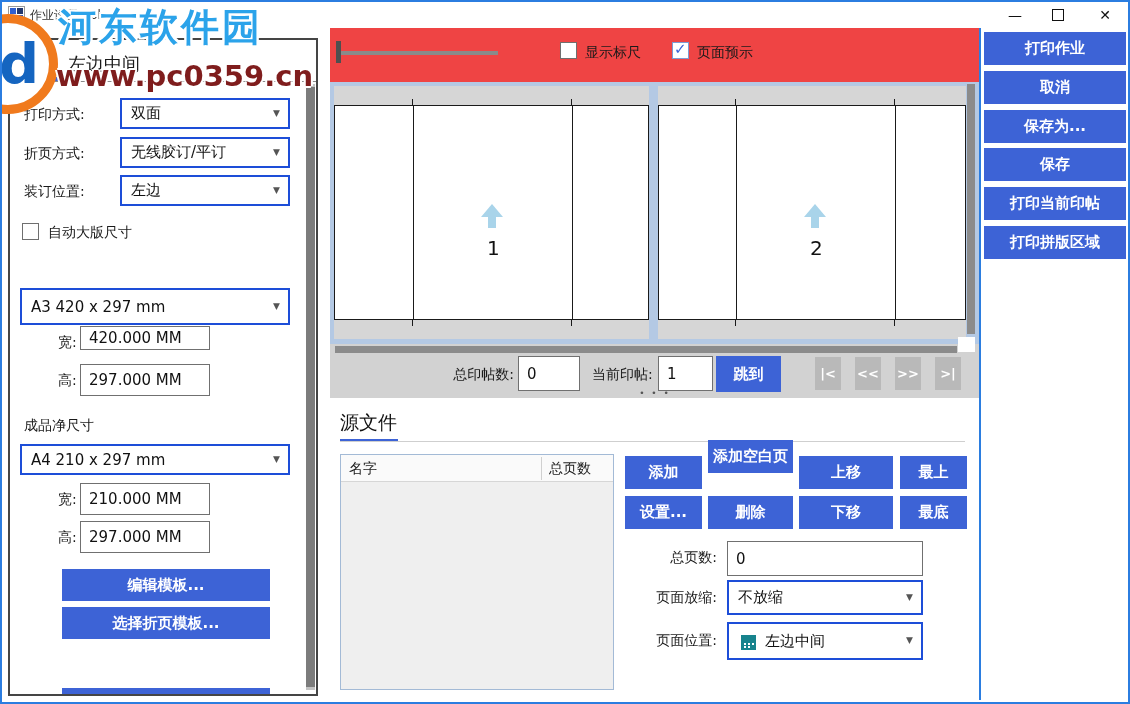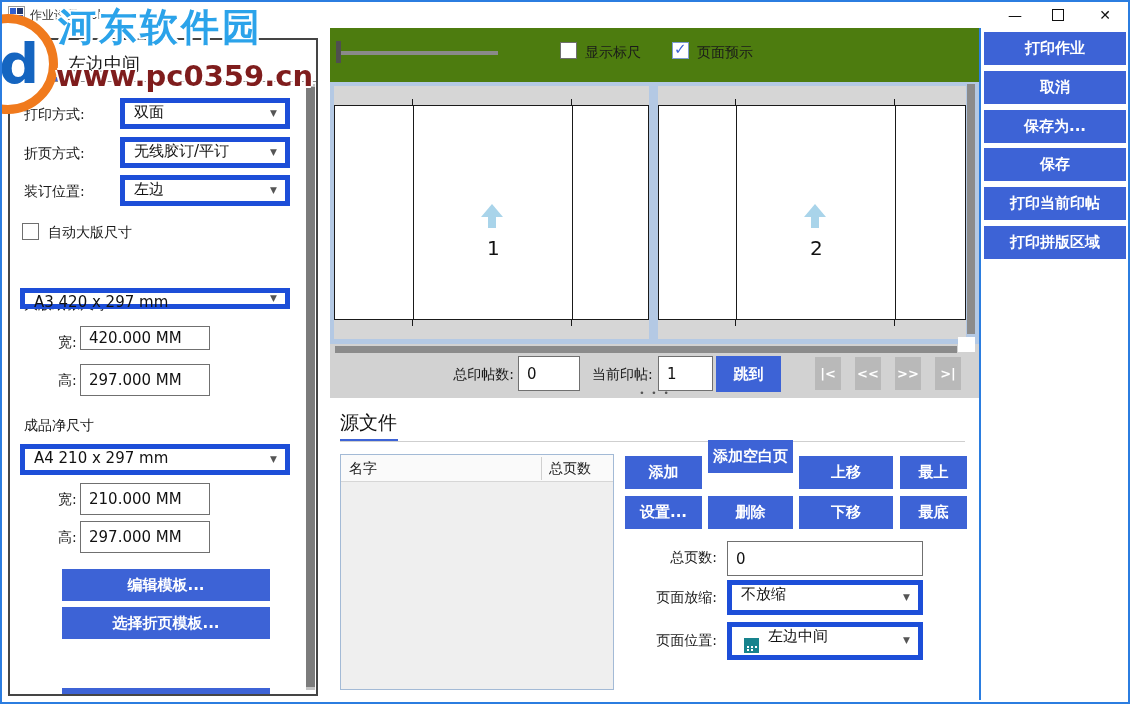--- a/index.html
+++ b/index.html
@@ -17,30 +17,30 @@
   .win-max-box { position:absolute; left:1052px; top:9px; width:12px; height:12px; border:1px solid #111; }
 
   
   .left-panel { position:absolute; left:8px; top:38px; width:310px; height:658px; border:2px solid #454545; background:#fff; overflow:hidden; }
   .tab { position:absolute; top:12px; font-size:18px; color:#1a1a1a; cursor:default; }
   .tab-underline { position:absolute; left:2px; top:37px; width:55px; height:4px; background:#3d63d6; }
   .tab-hairline { position:absolute; left:0; top:41px; width:100%; height:1px; background:#8a8a8a; }
   .panel-scroll-track { position:absolute; right:1px; top:44px; width:9px; height:606px; background:#c3c3c3; }
   .panel-scroll-thumb { position:absolute; left:0; top:3px; width:9px; height:600px; background:#7c7c7c; }
   .fld-label { position:absolute; font-size:14px; color:#1a1a1a; }
-  .dropdown { position:absolute; background:#fff; border:5px solid #1d4ed8; font-size:15px; color:#111; display:flex; padding-left:9px; }
+  .dropdown { position:absolute; background:#fff; border:2px solid #1d4ed8; font-size:15px; color:#111; display:flex; align-items:center; padding-left:9px; }
   .dd-arrow { position:absolute; right:8px; top:50%; transform:translateY(-58%); font-size:9px; color:#555; }
   .txt-input { position:absolute; background:#fff; border:1px solid #707070; font-size:15px; color:#111; padding-left:8px; outline:none; }
   .checkbox { position:absolute; width:17px; height:17px; background:#fff; border:1px solid #6f6f6f; }
   .checkbox.checked { border:1px solid #7d9bd2; }
   .check-glyph { position:absolute; left:1px; top:-3px; color:#3d63d6; font-size:15px; font-weight:bold; }
   .blue-btn { position:absolute; background:#3d63d6; color:#fff; font-size:15px; font-weight:bold; display:flex; align-items:center; justify-content:center; cursor:default; }
 
   
-  .toolbar { position:absolute; left:330px; top:28px; width:650px; height:54px; background:#4d7c0f; }
+  .toolbar { position:absolute; left:330px; top:28px; width:650px; height:54px; background:#ef4444; }
   .slider-track { position:absolute; left:10px; top:23px; width:158px; height:4px; background:#8a8a8a; }
   .slider-handle { position:absolute; left:6px; top:13px; width:5px; height:22px; background:#4f4f4f; }
   .tb-label { position:absolute; top:16px; font-size:14px; color:#1a1a1a; }
 
   .preview { position:absolute; left:330px; top:82px; width:650px; height:262px; background:#b4c9e4; }
   .sheet { position:absolute; top:4px; height:253px; background:#d6d6d6; }
   .sheet .body { position:absolute; left:0; right:0; top:19px; bottom:19px; background:#fff; border-top:1px solid #1a1a1a; border-bottom:1px solid #1a1a1a; border-left:1px solid #1a1a1a; border-right:1px solid #1a1a1a; }
   .vline { position:absolute; top:0; bottom:0; width:1px; background:#1a1a1a; }
   .tick { position:absolute; width:1px; height:6px; background:#1a1a1a; }
   .page-num { position:absolute; font-size:20px; color:#111; }
@@ -114,21 +114,21 @@
     <span class="fld-label" style="left:14px; top:143px;">装订位置:</span>
     <div class="dropdown" style="left:110px; top:135px; width:170px; height:31px;">
       <span>左边</span>
       <span class="dd-arrow">▼</span>
     </div>
 
     <span class="checkbox" style="left:12px; top:183px;"></span>
     <span class="fld-label" style="left:38px; top:184px;">自动大版尺寸</span>
 
     <span class="fld-label" style="left:14px; top:229px;margin-top:27px;">大版纸张尺寸</span>
-    <div class="dropdown" style="left:10px; top:248px; width:270px; height:21px;">
+    <div class="dropdown" style="left:10px; top:248px; width:270px; height:37px;">
       <span>A3 420 x 297 mm</span>
       <span class="dd-arrow">▼</span>
     </div>
     <span class="fld-label" style="left:48px; top:294px;">宽:</span>
     <input class="txt-input" style="left: 70px; top: 286px; width: 130px; height: 24px;" value="420.000 MM">
     <span class="fld-label" style="left:48px; top:332px;">高:</span>
     <input class="txt-input" style="left: 70px; top: 324px; width: 130px; height: 32px;" value="297.000 MM">
 
     <span class="fld-label" style="left:14px; top:377px;">成品净尺寸</span>
     <div class="dropdown" style="left:10px; top:404px; width:270px; height:31px;">

